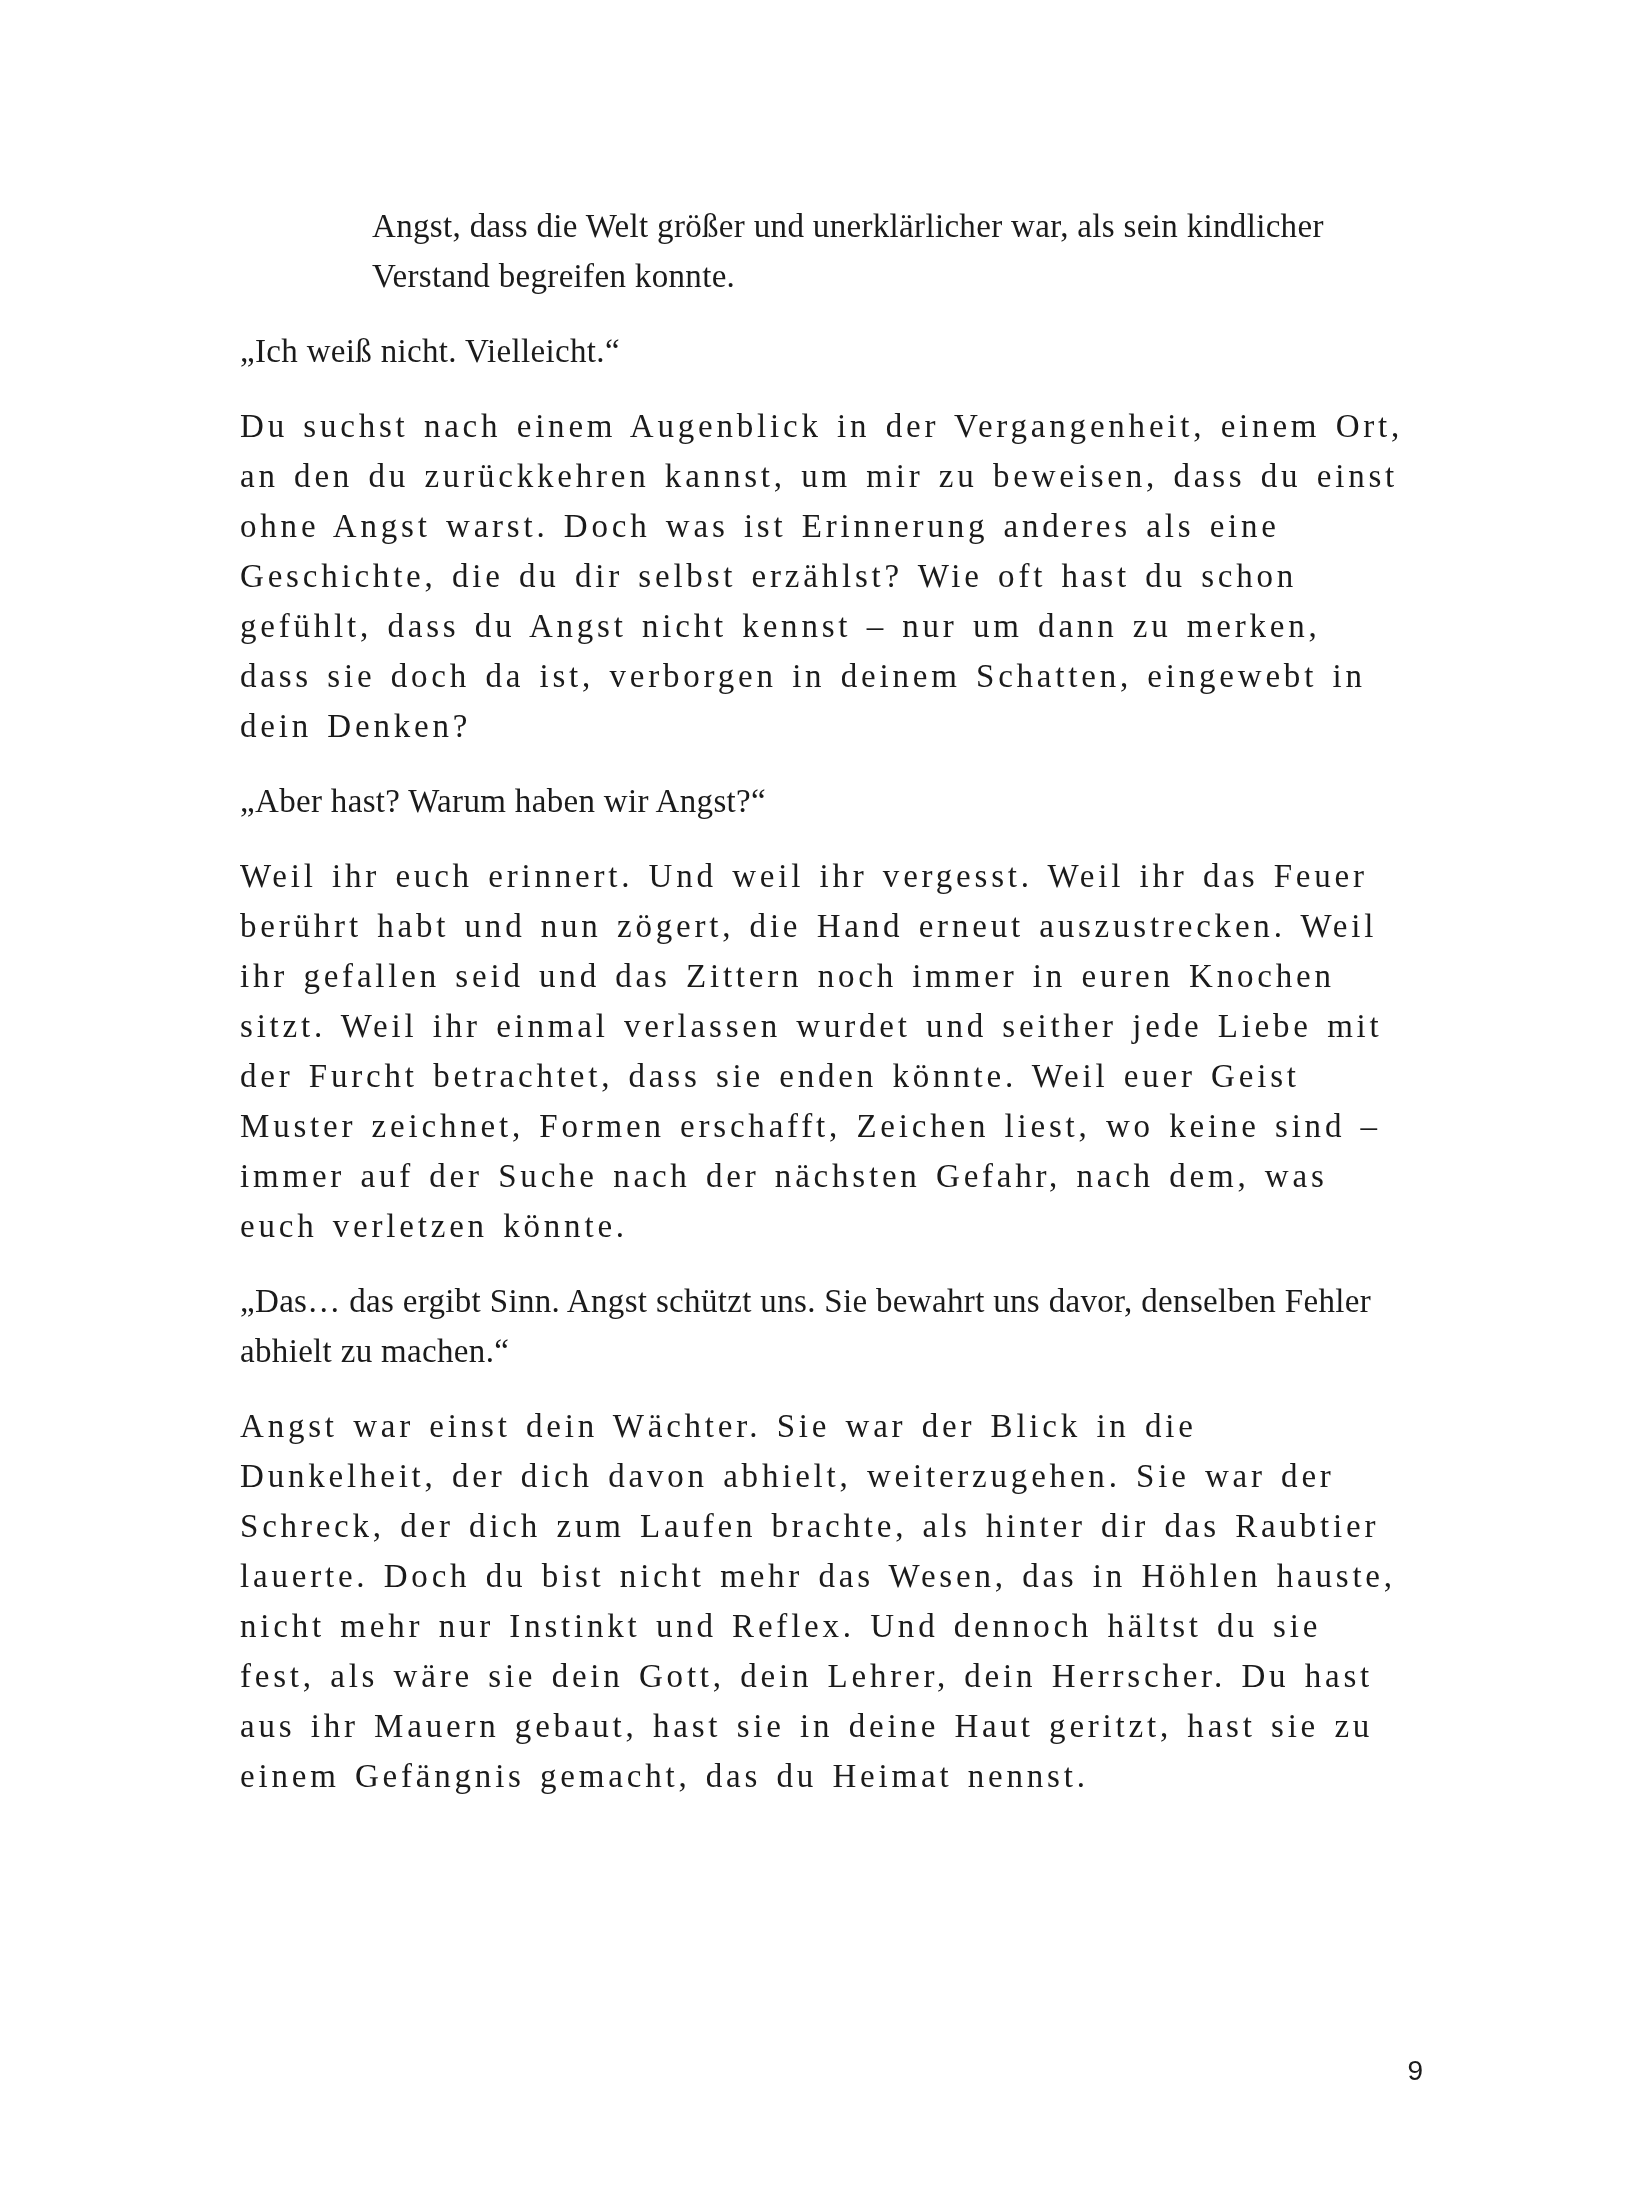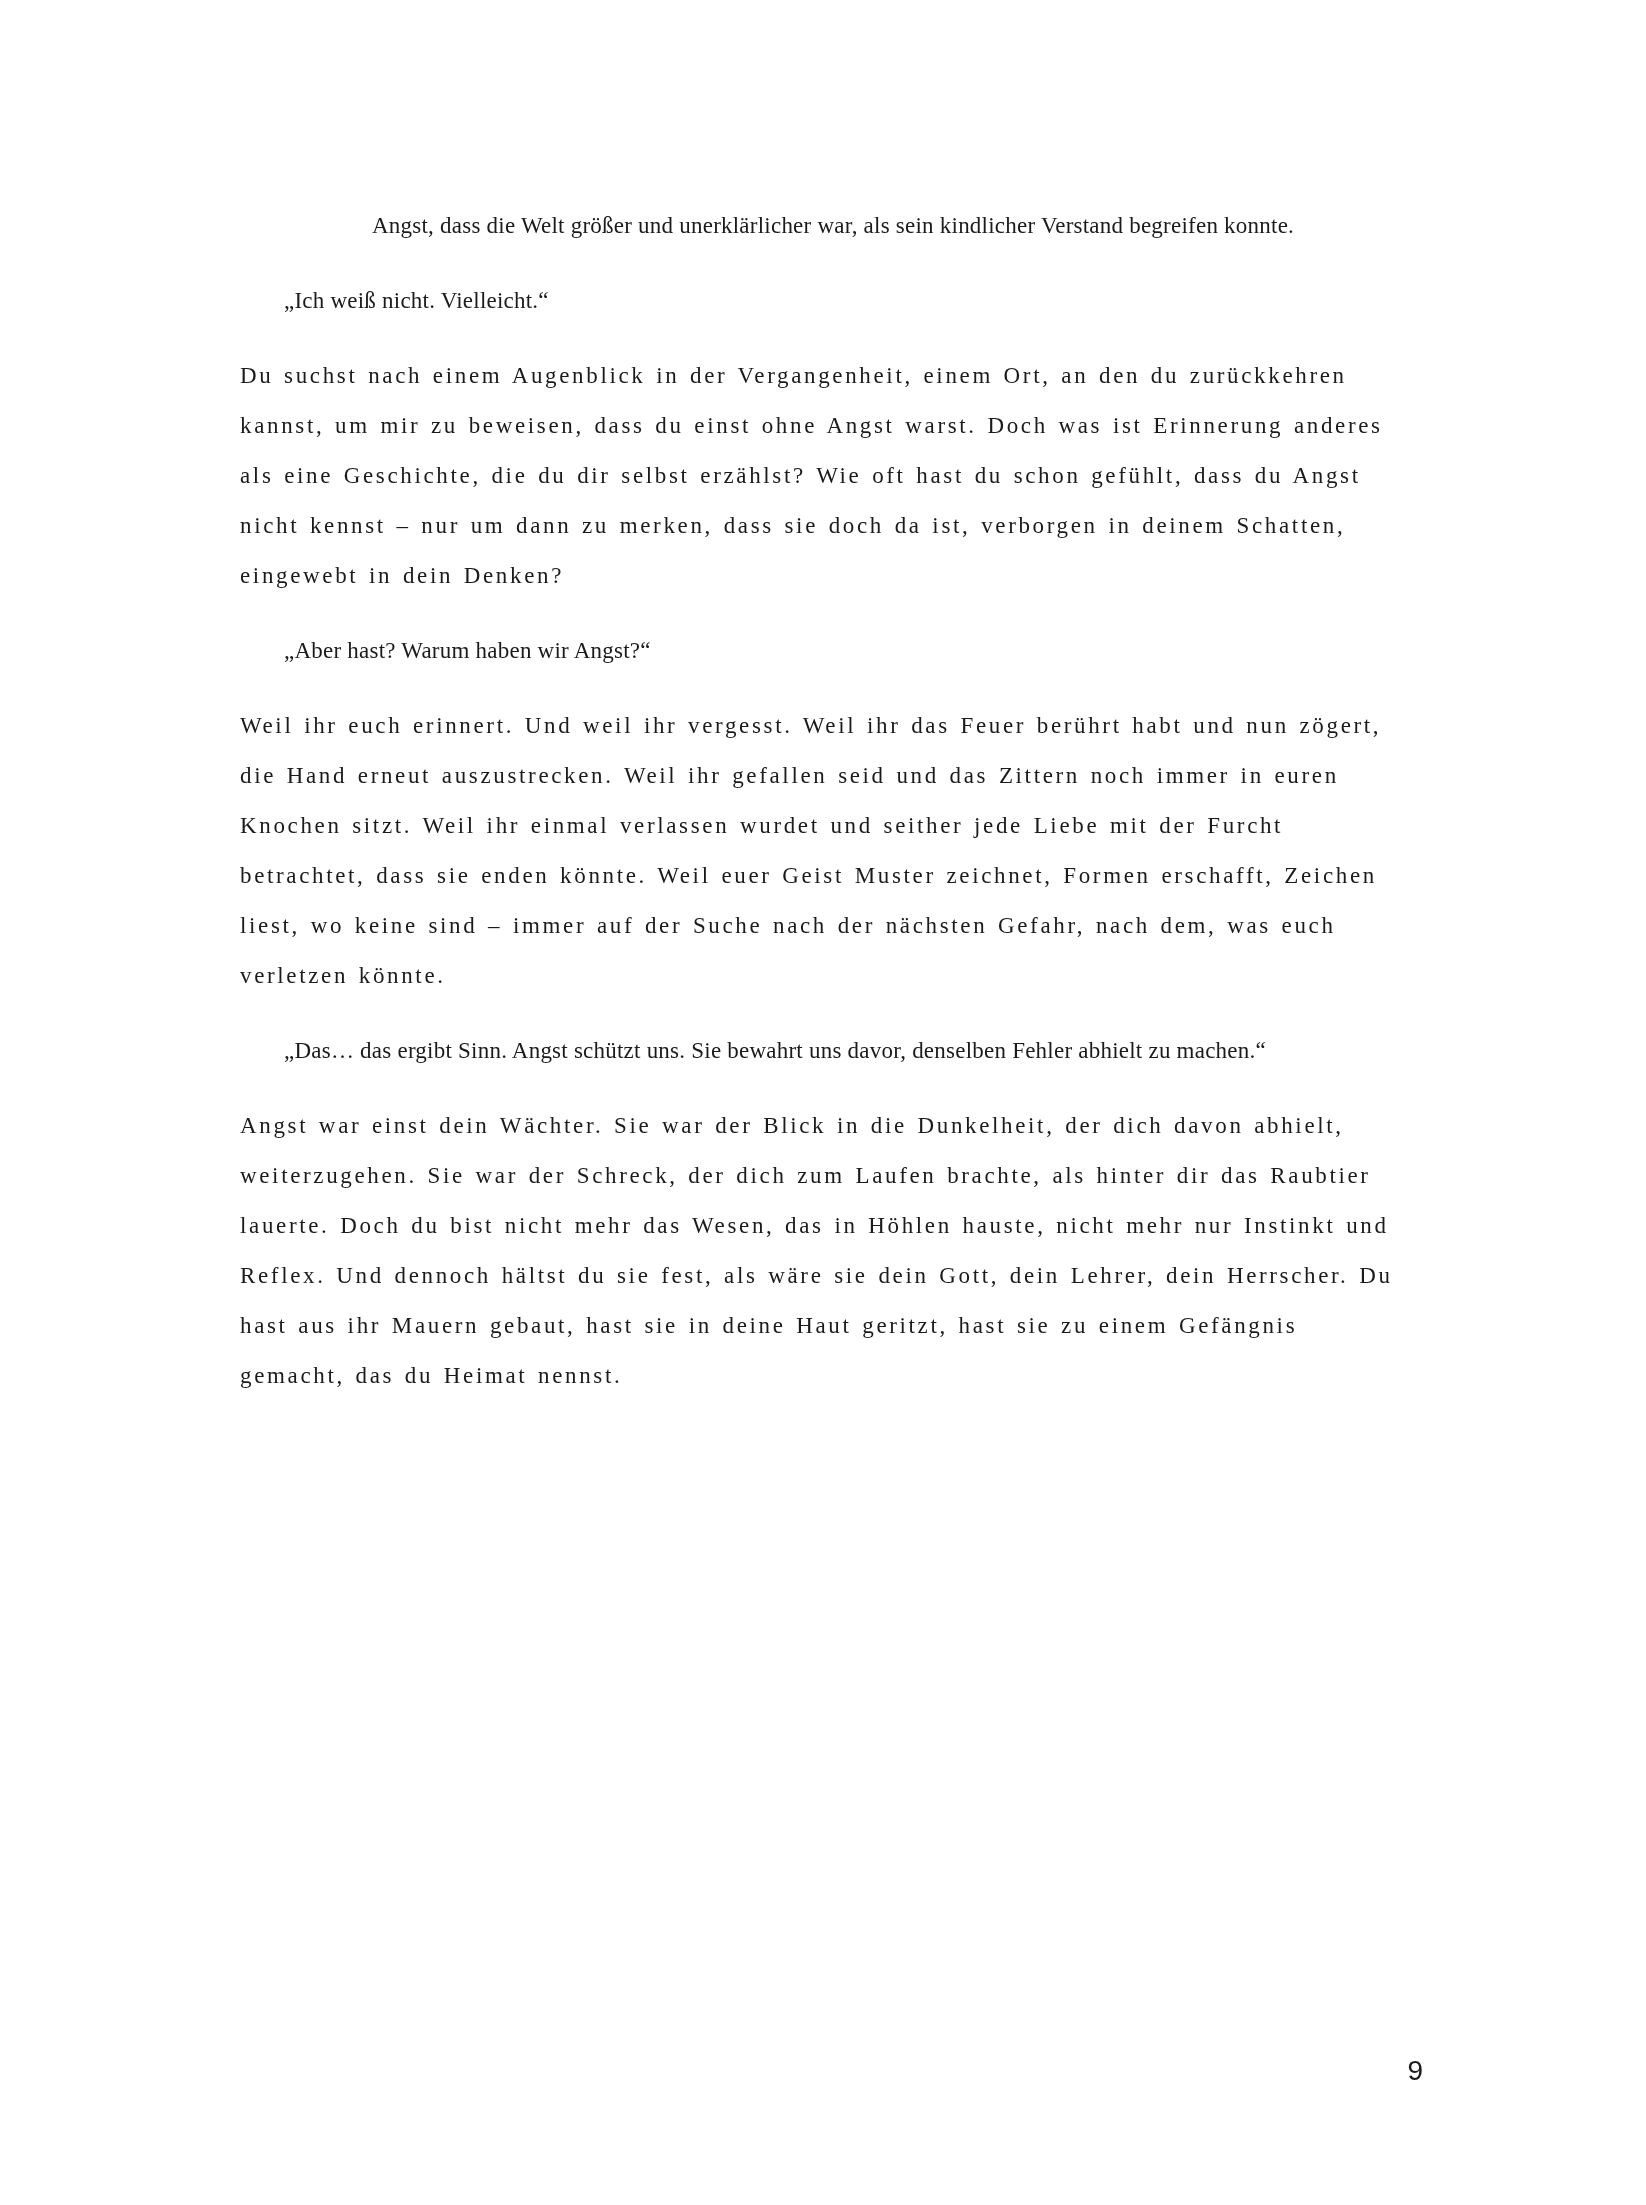--- a/index.html
+++ b/index.html
@@ -17,38 +17,37 @@
     box-sizing: border-box;
     width: 1646px;
     height: 2292px;
     background: #ffffff;
     padding: 201px 240px 0 240px;
     color: #1b1b1b;
     font-family: "Liberation Serif", "DejaVu Serif", serif;
   }
   .block {
     margin: 0;
-    font-size: 23px;
+    font-size: 33px;
     line-height: 50px;
     text-align: left;
     color: #1b1b1b;
   }
   .block + .block {
     margin-top: 25px;
   }
   
   .quote-indent {
     margin-left: 132px;
     max-width: 1001px;
     letter-spacing: 0.01em;
   }
   
   .dialogue {
     letter-spacing: 0.01em;
-    margin-left: 44px;
   }
   
   .narration {
     letter-spacing: 0.115em;
     word-spacing: 0.10em;
     font-family: Liberation Serif, serif;
   }
   .page-number {
     position: absolute;
     right: 223px;

